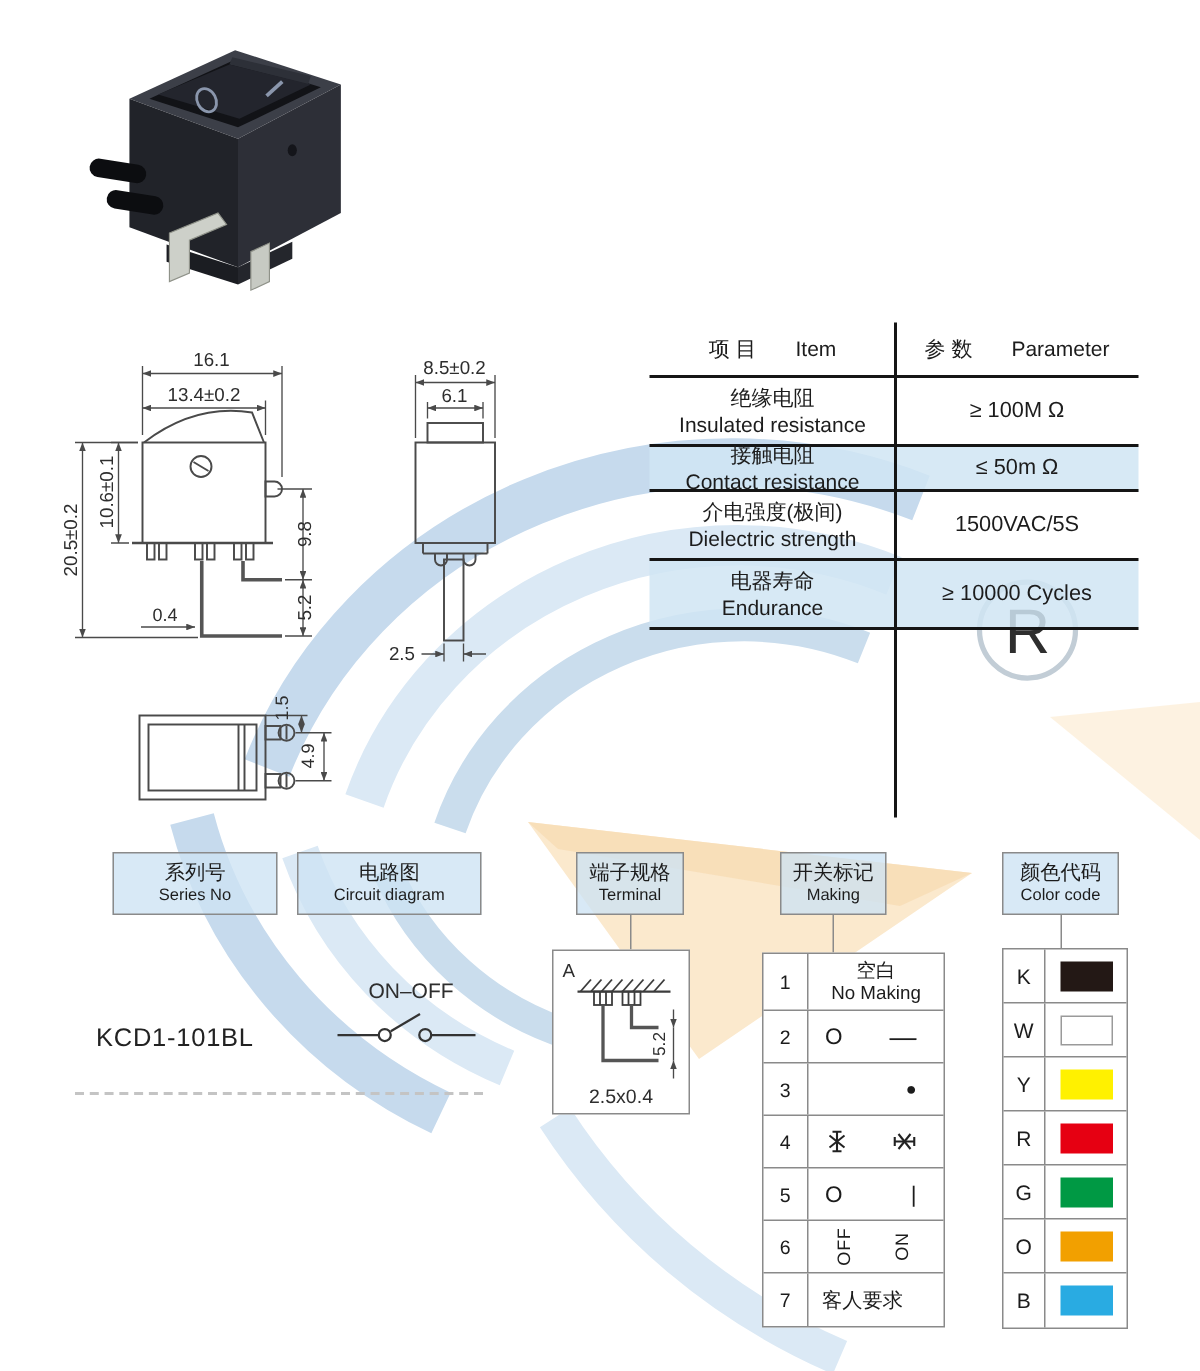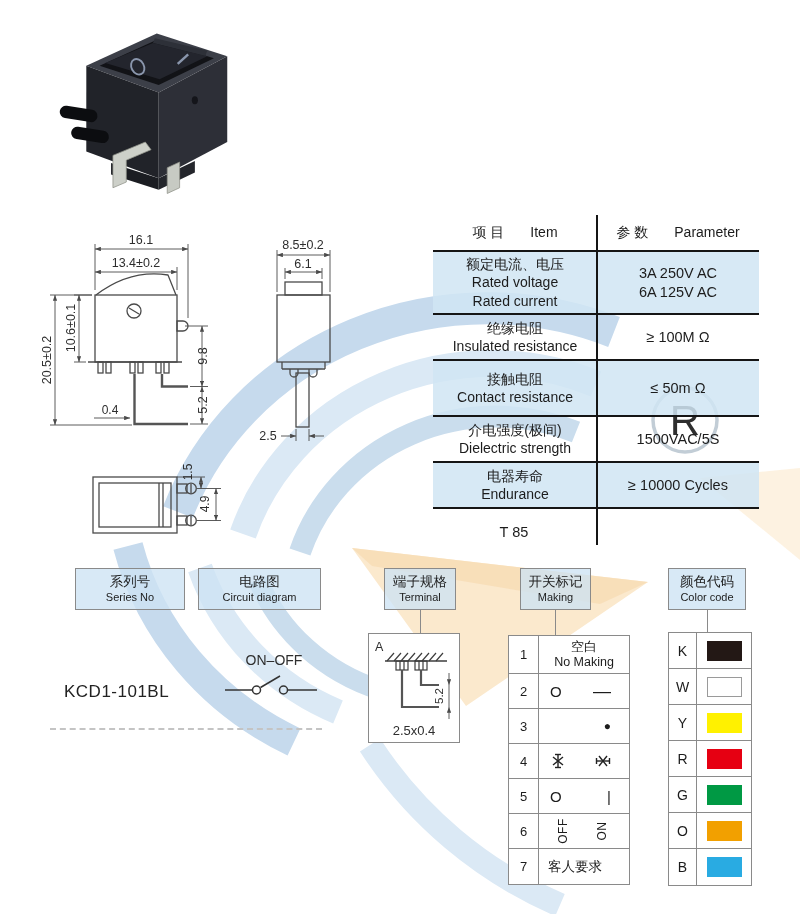--- a/index.html
+++ b/index.html
@@ -232,41 +232,30 @@
     <div class="spec-row hdr" style="height:37px">
       <div class="cell l">
           <span class="zh">项 目</span>
           <span class="en">Item</span>
         </div>
       <div class="cell r">
           <span class="zh">参 数</span>
           <span class="en">Parameter</span>
         </div>
     </div>
-    <div class="spec-row bg-blue" style="height:63px">
-      <div class="cell l">
-          <span class="zh">额定电流、电压</span>
-          <span class="en">Rated voltage</span>
-          <span class="en">Rated current</span>
-        </div>
-      <div class="cell r">
-          <span class="val">3A 250V AC</span>
-          <span class="val">6A 125V AC</span>
-        </div>
-    </div>
     <div class="spec-row" style="height:46px">
       <div class="cell l">
           <span class="zh">绝缘电阻</span>
           <span class="en">Insulated resistance</span>
         </div>
       <div class="cell r">
           <span class="val">≥ 100M Ω</span>
         </div>
     </div>
-    <div class="spec-row bg-blue" style="height:56px">
+    <div class="spec-row bg-blue" style="height:30px">
       <div class="cell l">
           <span class="zh">接触电阻</span>
           <span class="en">Contact resistance</span>
         </div>
       <div class="cell r">
           <span class="val">≤ 50m Ω</span>
         </div>
     </div>
     <div class="spec-row" style="height:46px">
       <div class="cell l">
@@ -280,23 +269,20 @@
     <div class="spec-row bg-blue" style="height:46px">
       <div class="cell l">
           <span class="zh">电器寿命</span>
           <span class="en">Endurance</span>
         </div>
       <div class="cell r">
           <span class="val">≥ 10000 Cycles</span>
         </div>
     </div>
     <div class="spec-row last" style="height:46px">
-      <div class="cell r">
-          <span class="val">T 85</span>
-        </div>
     </div>
     <div class="spec-vline"></div>
   </div>
 
   <div class="sec-box" style="left:75px;width:110px">
     <span class="zh">系列号</span>
       <span class="en">Series No</span>
   </div>
   <div class="sec-box" style="left:384px;width:72px">
     <span class="zh">端子规格</span>

